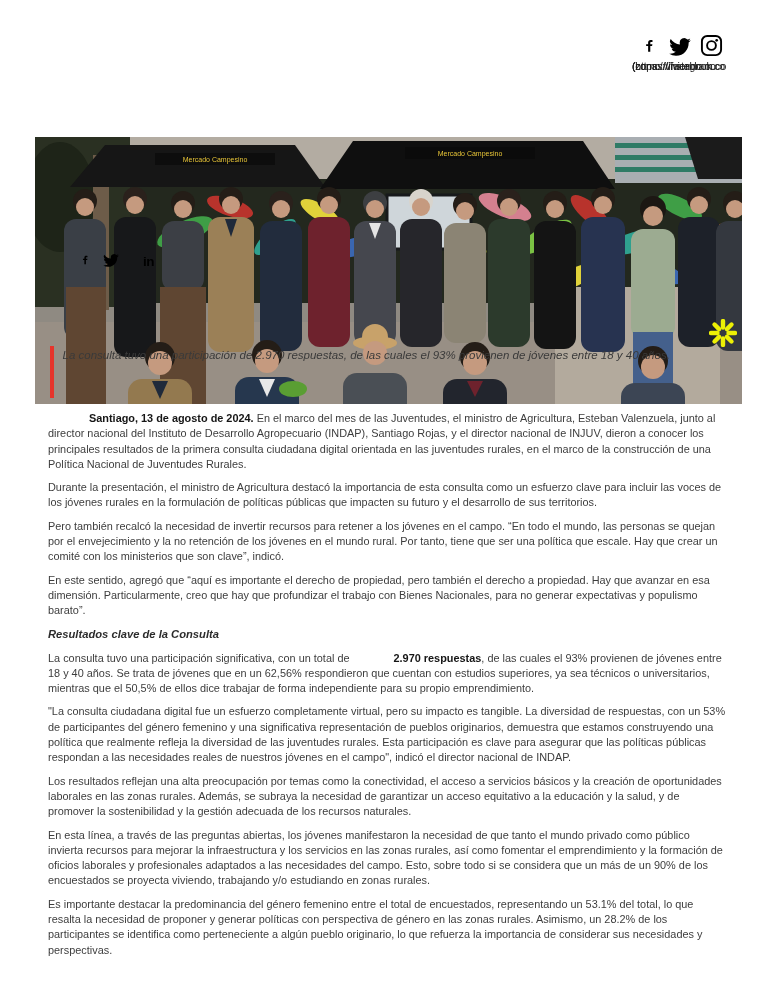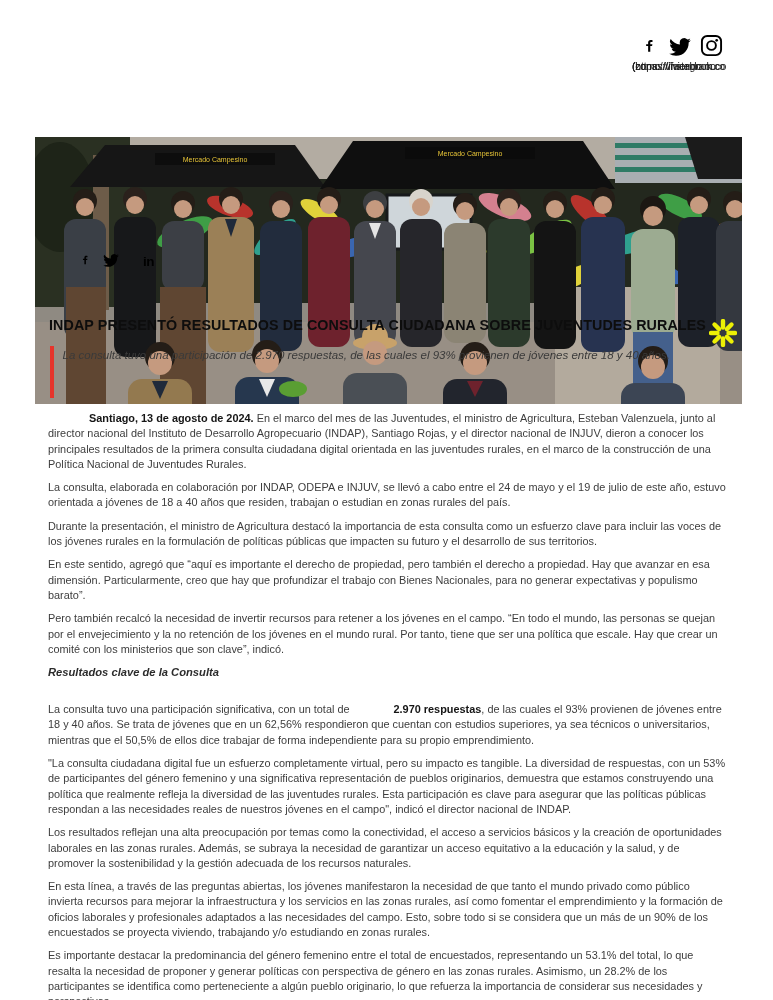--- a/index.html
+++ b/index.html
@@ -31,21 +31,21 @@
   }
   .photo-sub{position:absolute;left:15px;top:209px;display:flex;}
   .red-bar{width:3.5px;height:52px;background:#e6342b;flex:0 0 auto;}
   .sub-text{margin-left:9px;width:625px;font-size:11.5px;line-height:18.5px;color:#3a3a3a;font-style:italic;}
   .spinner{position:absolute;left:674px;top:182px;width:28px;height:28px;}
   
   .article-body{position:absolute;left:48px;top:411px;width:679px;}
   .article-body p{margin:0 0 8px 0;font-size:10.9px;line-height:15.3px;color:#3d3d3d;}
   .article-body p strong{color:#151515;margin-left:41px;}
   .subhead{
-    margin:3px 0 22px 0;font-size:11.2px;line-height:15px;
+    margin:3px 0 9px 0;font-size:11.2px;line-height:15px;
     font-weight:bold;font-style:italic;color:#2c2c2c;
   }
 </style>
 </head>
 <body>
 
 <div class="top-social">
   <a class="ts-icon fb">
     <svg width="14" height="24" viewBox="0 0 24 24">
         <path fill="#000" d="M15.1 5.3H18V2.1C17.5 2.05 15.8 1.9 14.7 1.9c-2.5 0-4.2 1.5-4.2 4.3V8.8H7.1V12h3.4v10h3.7V12h3.1l.5-3.2h-3.6V6.6c0-.9.3-1.3 1.9-1.3z"></path>
@@ -238,21 +238,20 @@
         </svg>
     </a>
     <a>
       <svg width="16" height="13" viewBox="0 0 24 20">
           <path fill="#000" d="M24 2.4a9.8 9.8 0 0 1-2.8.8A4.9 4.9 0 0 0 23.3.5c-.9.6-2 1-3.1 1.2A4.9 4.9 0 0 0 11.8 6c0 .4 0 .8.1 1.1A14 14 0 0 1 1.7 1a4.9 4.9 0 0 0 1.5 6.6 4.9 4.9 0 0 1-2.2-.6v.1a4.9 4.9 0 0 0 3.9 4.8 5 5 0 0 1-2.2.1 4.9 4.9 0 0 0 4.6 3.4A9.9 9.9 0 0 1 0 17.5 14 14 0 0 0 7.6 19.7c9 0 14-7.5 14-14v-.6A10 10 0 0 0 24 2.4z"></path>
         </svg>
     </a>
     <a class="in-glyph">in</a>
   </div>
 
-  <h1 class="photo-headline">INDAP PRESENTÓ RESULTADOS DE CONSULTA CIUDADANA SOBRE JUVENTUDES RURALES</h1>
 
   <div class="photo-sub">
     <div class="red-bar"></div>
     <div class="sub-text">La consulta tuvo una participación de 2.970 respuestas, de las cuales el 93% provienen de jóvenes entre 18 y 40 años.</div>
   </div>
 
   <svg class="spinner" viewBox="0 0 28 28">
     <g stroke="#edf005" stroke-width="4.4" stroke-linecap="round">
       <line x1="19.5" y1="14" x2="26" y2="14"></line>
       <line x1="17.9" y1="17.9" x2="22.5" y2="22.5"></line>
@@ -261,24 +260,23 @@
       <line x1="8.5" y1="14" x2="2" y2="14"></line>
       <line x1="10.1" y1="10.1" x2="5.5" y2="5.5"></line>
       <line x1="14" y1="8.5" x2="14" y2="2"></line>
       <line x1="17.9" y1="10.1" x2="22.5" y2="5.5"></line>
     </g>
   </svg>
 </div>
 
 <div class="article-body">
   <p><strong>Santiago, 13 de agosto de 2024.</strong><span> En el marco del mes de las Juventudes, el ministro de Agricultura, Esteban Valenzuela, junto al director nacional del Instituto de Desarrollo Agropecuario (INDAP), Santiago Rojas, y el director nacional de INJUV, dieron a conocer los principales resultados de la primera consulta ciudadana digital orientada en las juventudes rurales, en el marco de la construcción de una Política Nacional de Juventudes Rurales.</span></p>
-  <p>La consulta, elaborada en colaboración por INDAP, ODEPA e INJUV, se llevó a cabo entre el 24 de mayo y el 19 de julio de este año, estuvo orientada a jóvenes de 18 a 40 años que residen, trabajan o estudian en zonas rurales del país.</p>
   <p>Durante la presentación, el ministro de Agricultura destacó la importancia de esta consulta como un esfuerzo clave para incluir las voces de los jóvenes rurales en la formulación de políticas públicas que impacten su futuro y el desarrollo de sus territorios.</p>
+  <p>Pero también recalcó la necesidad de invertir recursos para retener a los jóvenes en el campo. “En todo el mundo, las personas se quejan por el envejecimiento y la no retención de los jóvenes en el mundo rural. Por tanto, tiene que ser una política que escale. Hay que crear un comité con los ministerios que son clave”, indicó.</p>
   <p>En este sentido, agregó que “aquí es importante el derecho de propiedad, pero también el derecho a propiedad. Hay que avanzar en esa dimensión. Particularmente, creo que hay que profundizar el trabajo con Bienes Nacionales, para no generar expectativas y populismo barato”.</p>
-  <p>Pero también recalcó la necesidad de invertir recursos para retener a los jóvenes en el campo. “En todo el mundo, las personas se quejan por el envejecimiento y la no retención de los jóvenes en el mundo rural. Por tanto, tiene que ser una política que escale. Hay que crear un comité con los ministerios que son clave”, indicó.</p>
   <h2 class="subhead">Resultados clave de la Consulta</h2>
   <p><span>La consulta tuvo una participación significativa, con un total de </span><strong>2.970 respuestas</strong><span>, de las cuales el 93% provienen de jóvenes entre 18 y 40 años. Se trata de jóvenes que en un 62,56% respondieron que cuentan con estudios superiores, ya sea técnicos o universitarios, mientras que el 50,5% de ellos dice trabajar de forma independiente para su propio emprendimiento.</span></p>
   <p>"La consulta ciudadana digital fue un esfuerzo completamente virtual, pero su impacto es tangible. La diversidad de respuestas, con un 53% de participantes del género femenino y una significativa representación de pueblos originarios, demuestra que estamos construyendo una política que realmente refleja la diversidad de las juventudes rurales. Esta participación es clave para asegurar que las políticas públicas respondan a las necesidades reales de nuestros jóvenes en el campo", indicó el director nacional de INDAP.</p>
   <p>Los resultados reflejan una alta preocupación por temas como la conectividad, el acceso a servicios básicos y la creación de oportunidades laborales en las zonas rurales. Además, se subraya la necesidad de garantizar un acceso equitativo a la educación y la salud, y de promover la sostenibilidad y la gestión adecuada de los recursos naturales.</p>
   <p>En esta línea, a través de las preguntas abiertas, los jóvenes manifestaron la necesidad de que tanto el mundo privado como público invierta recursos para mejorar la infraestructura y los servicios en las zonas rurales, así como fomentar el emprendimiento y la formación de oficios laborales y profesionales adaptados a las necesidades del campo. Esto, sobre todo si se considera que un más de un 90% de los encuestados se proyecta viviendo, trabajando y/o estudiando en zonas rurales.</p>
   <p>Es importante destacar la predominancia del género femenino entre el total de encuestados, representando un 53.1% del total, lo que resalta la necesidad de proponer y generar políticas con perspectiva de género en las zonas rurales. Asimismo, un 28.2% de los participantes se identifica como perteneciente a algún pueblo originario, lo que refuerza la importancia de considerar sus necesidades y perspectivas.</p>
 
 </div>
 
 </body></html>

